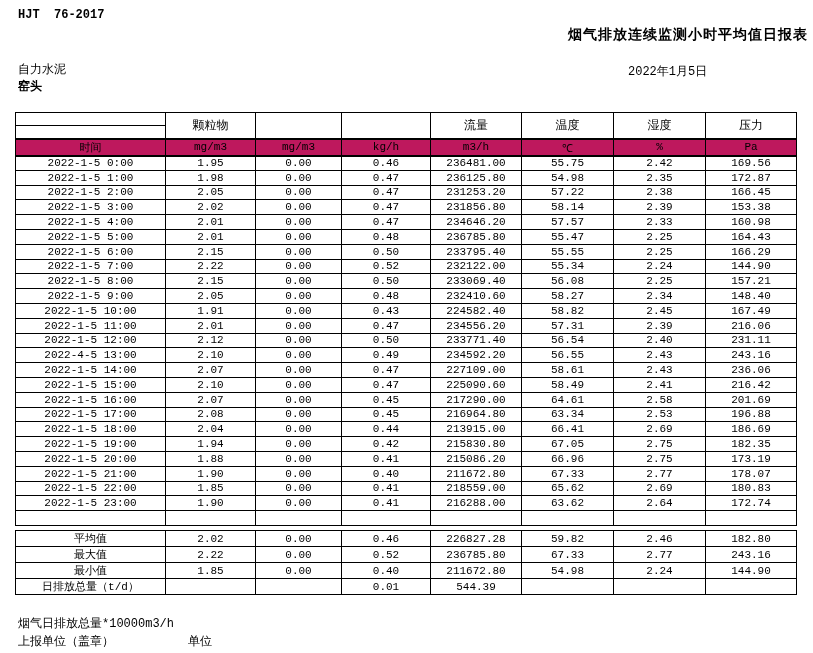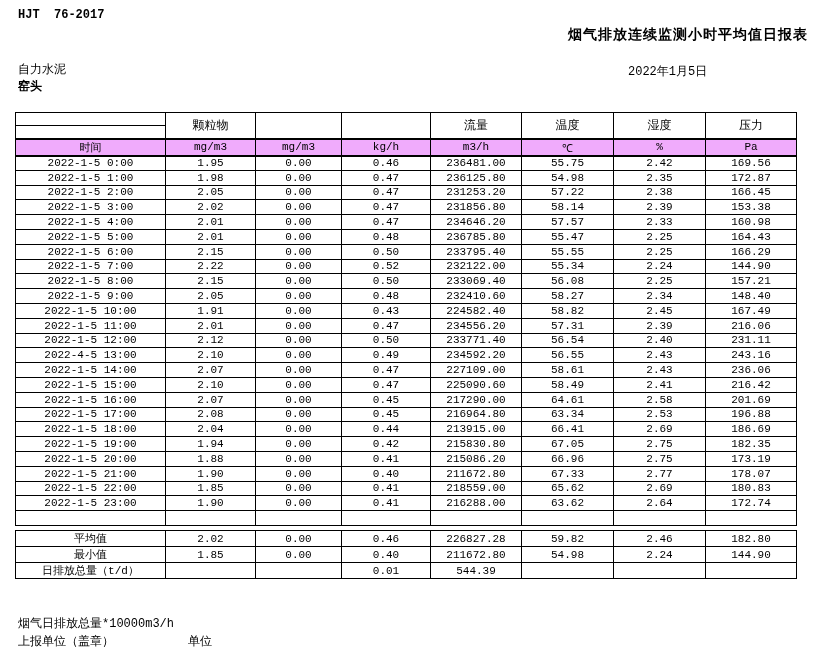--- a/index.html
+++ b/index.html
@@ -16,21 +16,21 @@
   table { border-collapse:collapse; table-layout:fixed;border-radius:10px; }
   .main-table { position:absolute; left:15px; top:112px; width:781px; }
   .sum-table  { position:absolute; left:15px; top:530px; width:781px; }
 
   th, td {
     border:1px solid #000; text-align:center; vertical-align:middle;
     font-size:11px; font-weight:normal; padding:0; overflow:hidden; white-space:nowrap;
   }
   thead tr.h { height:13px; }
   tr.units { height:16px; }
-  tr.units th { background:#f0abfc; border-top:2px solid #000; border-bottom:2px solid #000; font-size:11px; }
+  tr.units th { background:#be185d; border-top:2px solid #000; border-bottom:2px solid #000; font-size:11px; }
   thead th.grp { font-size:12px; }
   tbody tr { height:14.8px; }
   .sum-table tbody tr { height:15px; }
 
   .footer-note { position:absolute; left:18px; top:615px; font-size:12px; }
   .footer-line { position:absolute; left:18px; top:633px; font-size:12px; }
   .footer-unit { position:absolute; left:188px; top:633px; font-size:12px; }
 </style>
 </head>
 <body>
@@ -349,20 +349,30 @@
           <td>平均值</td>
           <td>2.02</td>
           <td>0.00</td>
           <td>0.46</td>
           <td>226827.28</td>
           <td>59.82</td>
           <td>2.46</td>
           <td>182.80</td>
         </tr>
         <tr>
+          <td>最大值</td>
+          <td>2.22</td>
+          <td>0.00</td>
+          <td>0.52</td>
+          <td>236785.80</td>
+          <td>67.33</td>
+          <td>2.77</td>
+          <td>243.16</td>
+        </tr>
+        <tr>
           <td>最小值</td>
           <td>1.85</td>
           <td>0.00</td>
           <td>0.40</td>
           <td>211672.80</td>
           <td>54.98</td>
           <td>2.24</td>
           <td>144.90</td>
         </tr>
         <tr>

